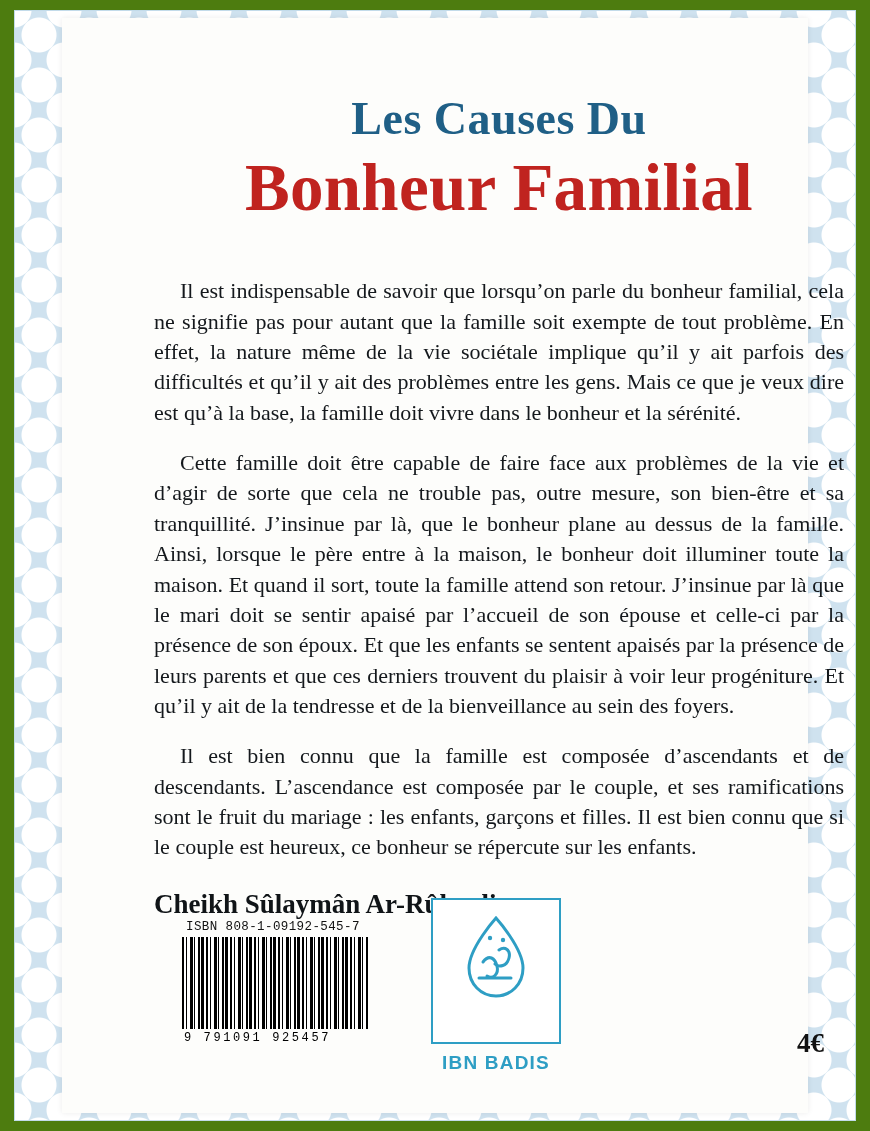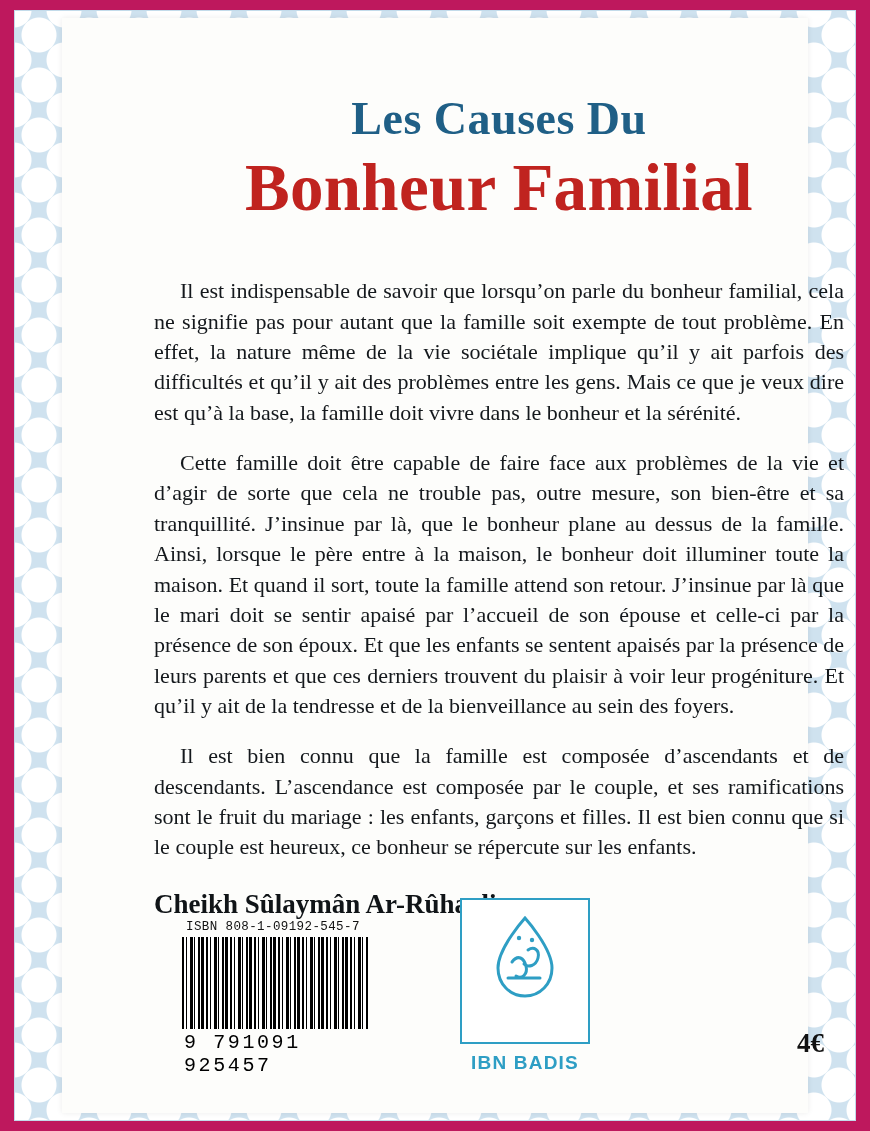--- a/index.html
+++ b/index.html
@@ -11,21 +11,21 @@
     width: 870px;
     height: 1131px;
     font-family: "Liberation Serif", serif;
     overflow: hidden;
   }
 
   .page {
     position: relative;
     width: 870px;
     height: 1131px;
-    background: #be185d;
+    background: #4d7c0f;
     box-sizing: border-box;
   }
 
   
   .pattern-frame {
     position: absolute;
     left: 14px;
     top: 10px;
     width: 842px;
     height: 1111px;
@@ -129,34 +129,33 @@
       #000 0px, #000 2px, #fff 2px, #fff 4px,
       #000 4px, #000 5px, #fff 5px, #fff 8px,
       #000 8px, #000 11px, #fff 11px, #fff 12px,
       #000 12px, #000 13px, #fff 13px, #fff 16px,
       #000 16px, #000 18px, #fff 18px, #fff 19px,
       #000 19px, #000 22px, #fff 22px, #fff 24px
     );
   }
   .barcode-digits {
     font-family: "Liberation Mono", monospace;
-    font-size: 20px;
+    font-size: 12px;
     letter-spacing: 2.6px;
     color: #000;
     margin-top: 2px;
     padding-left: 2px;
   }
 
   .logo-box {
     position: absolute;
     left: 268px;
     top: 0px;
     width: 148px;
     text-align: center;
-    margin-left: 29px;
   }
   .logo-frame {
     width: 126px;
     height: 142px;
     border: 2px solid #2e9ec4;
     margin: 0 auto;
     position: relative;
     background: #ffffff;
   }
   .logo-drop {

